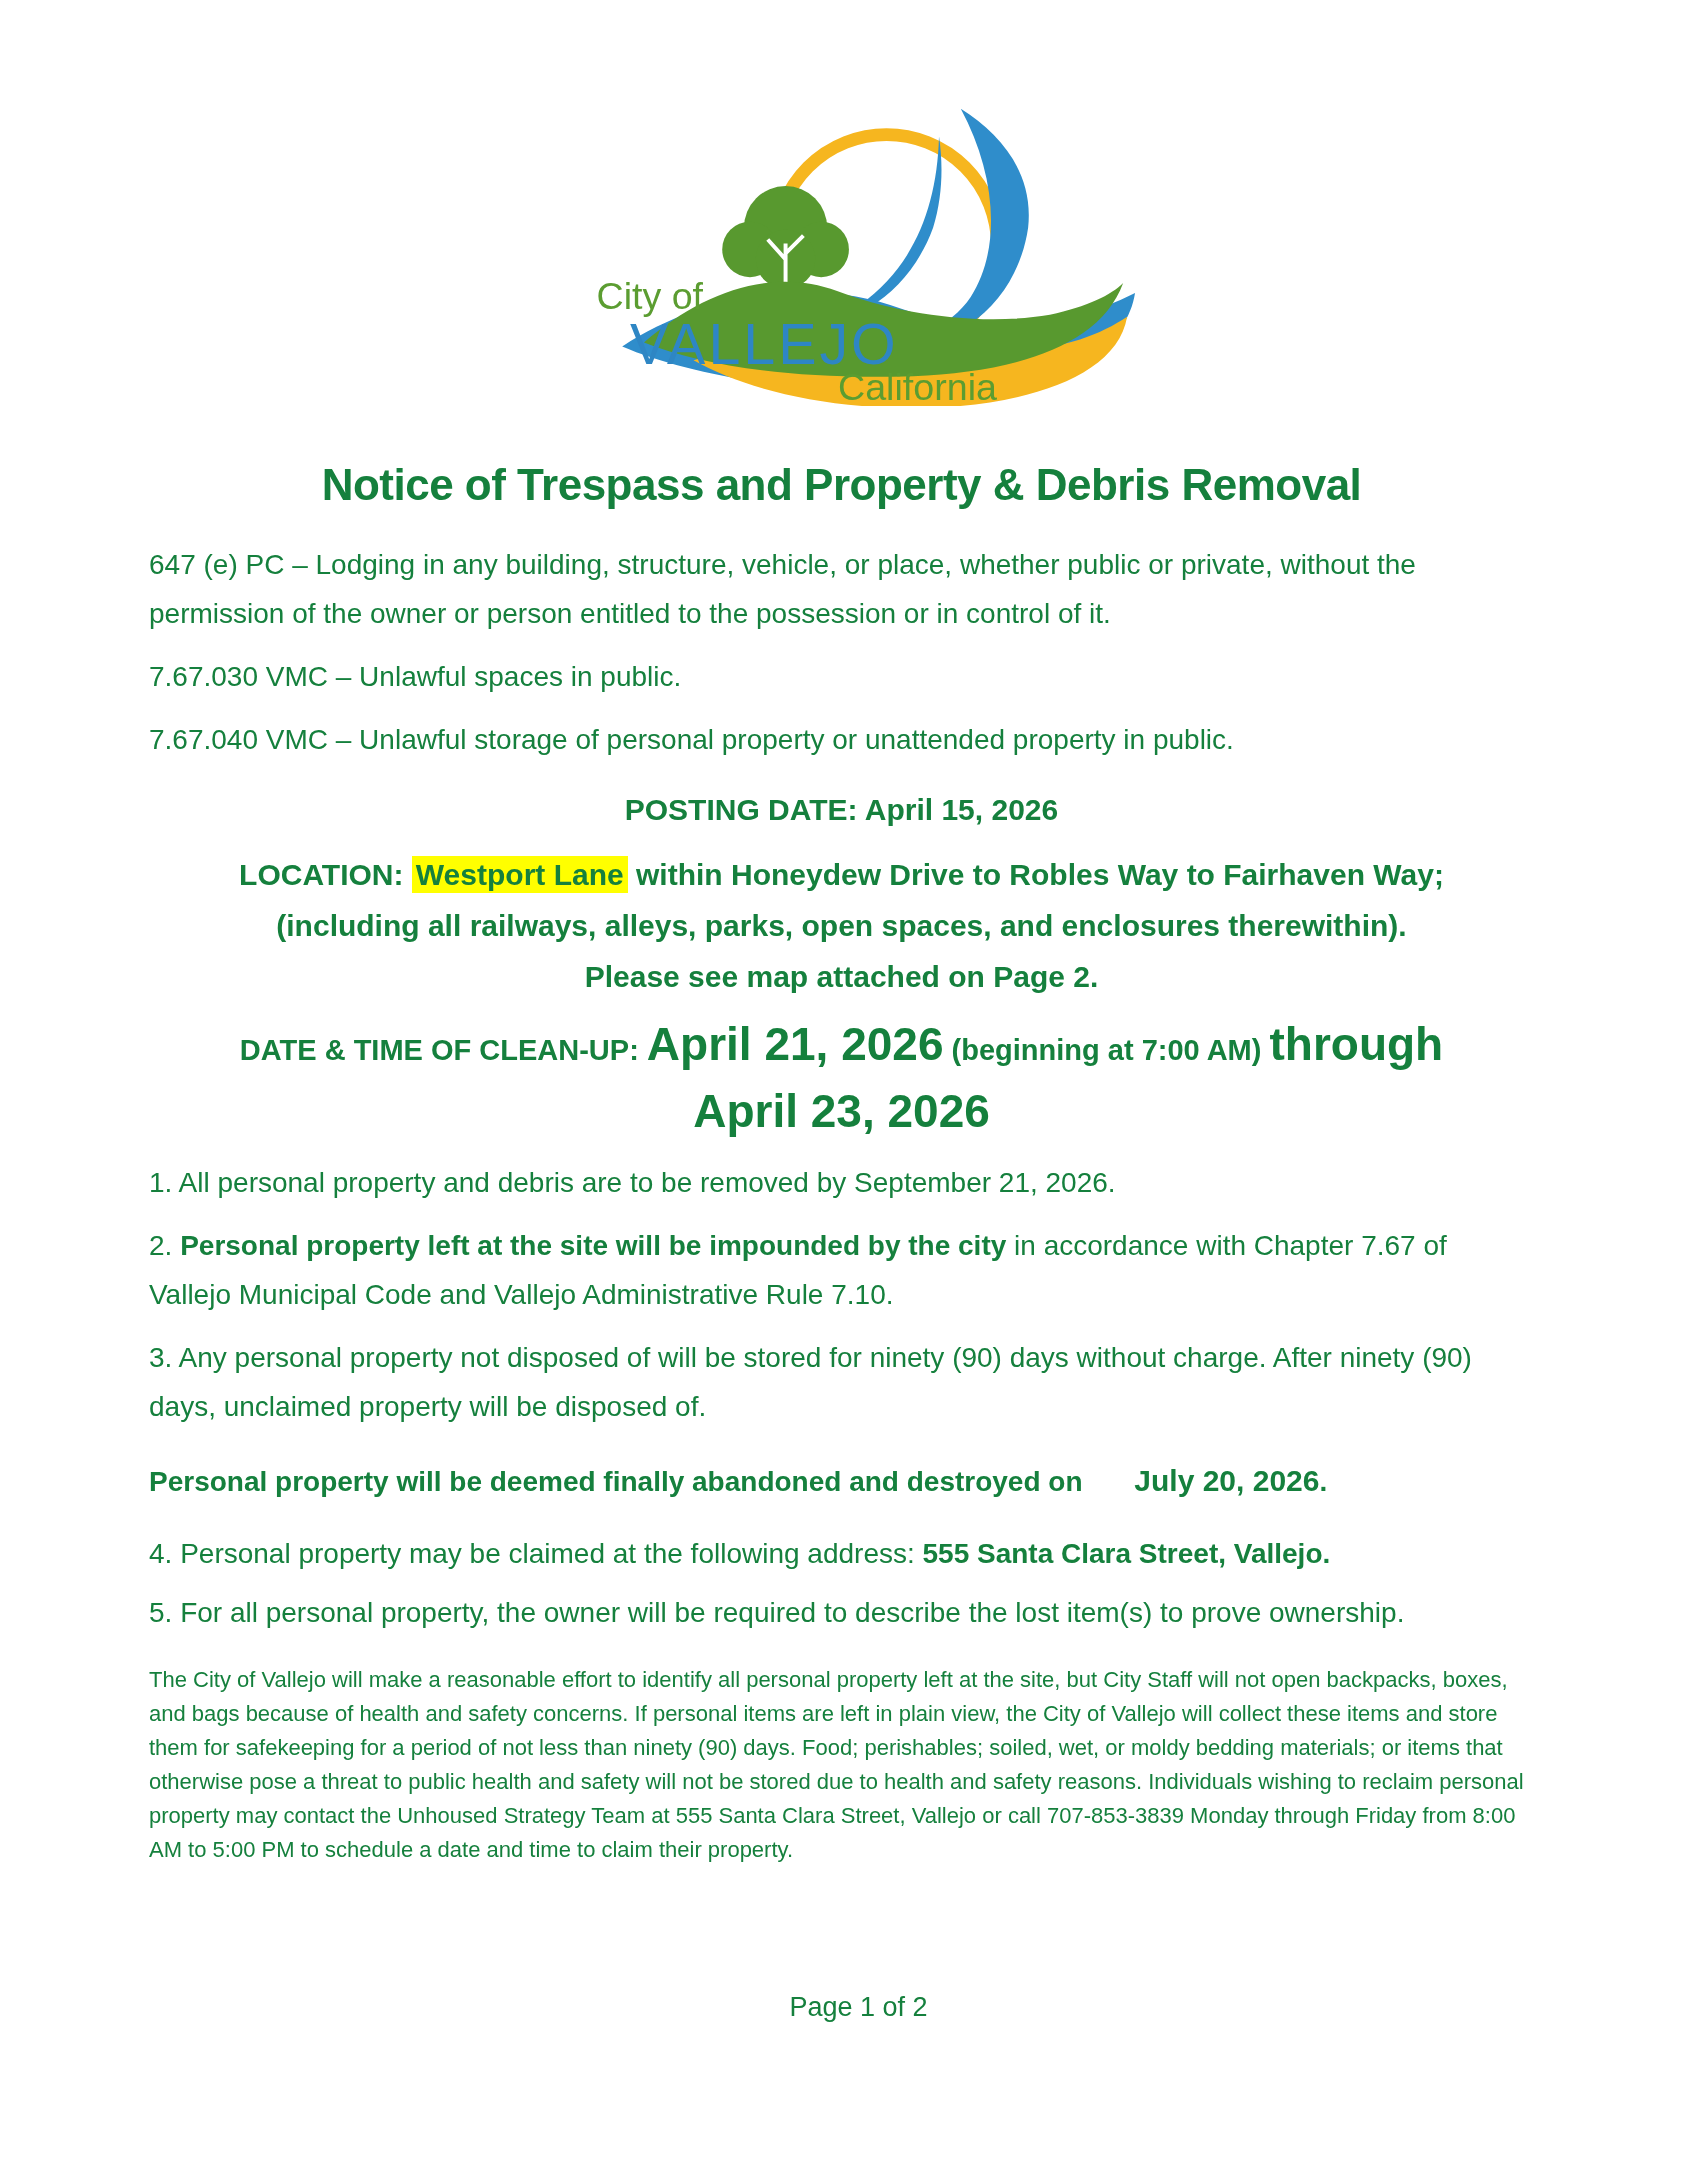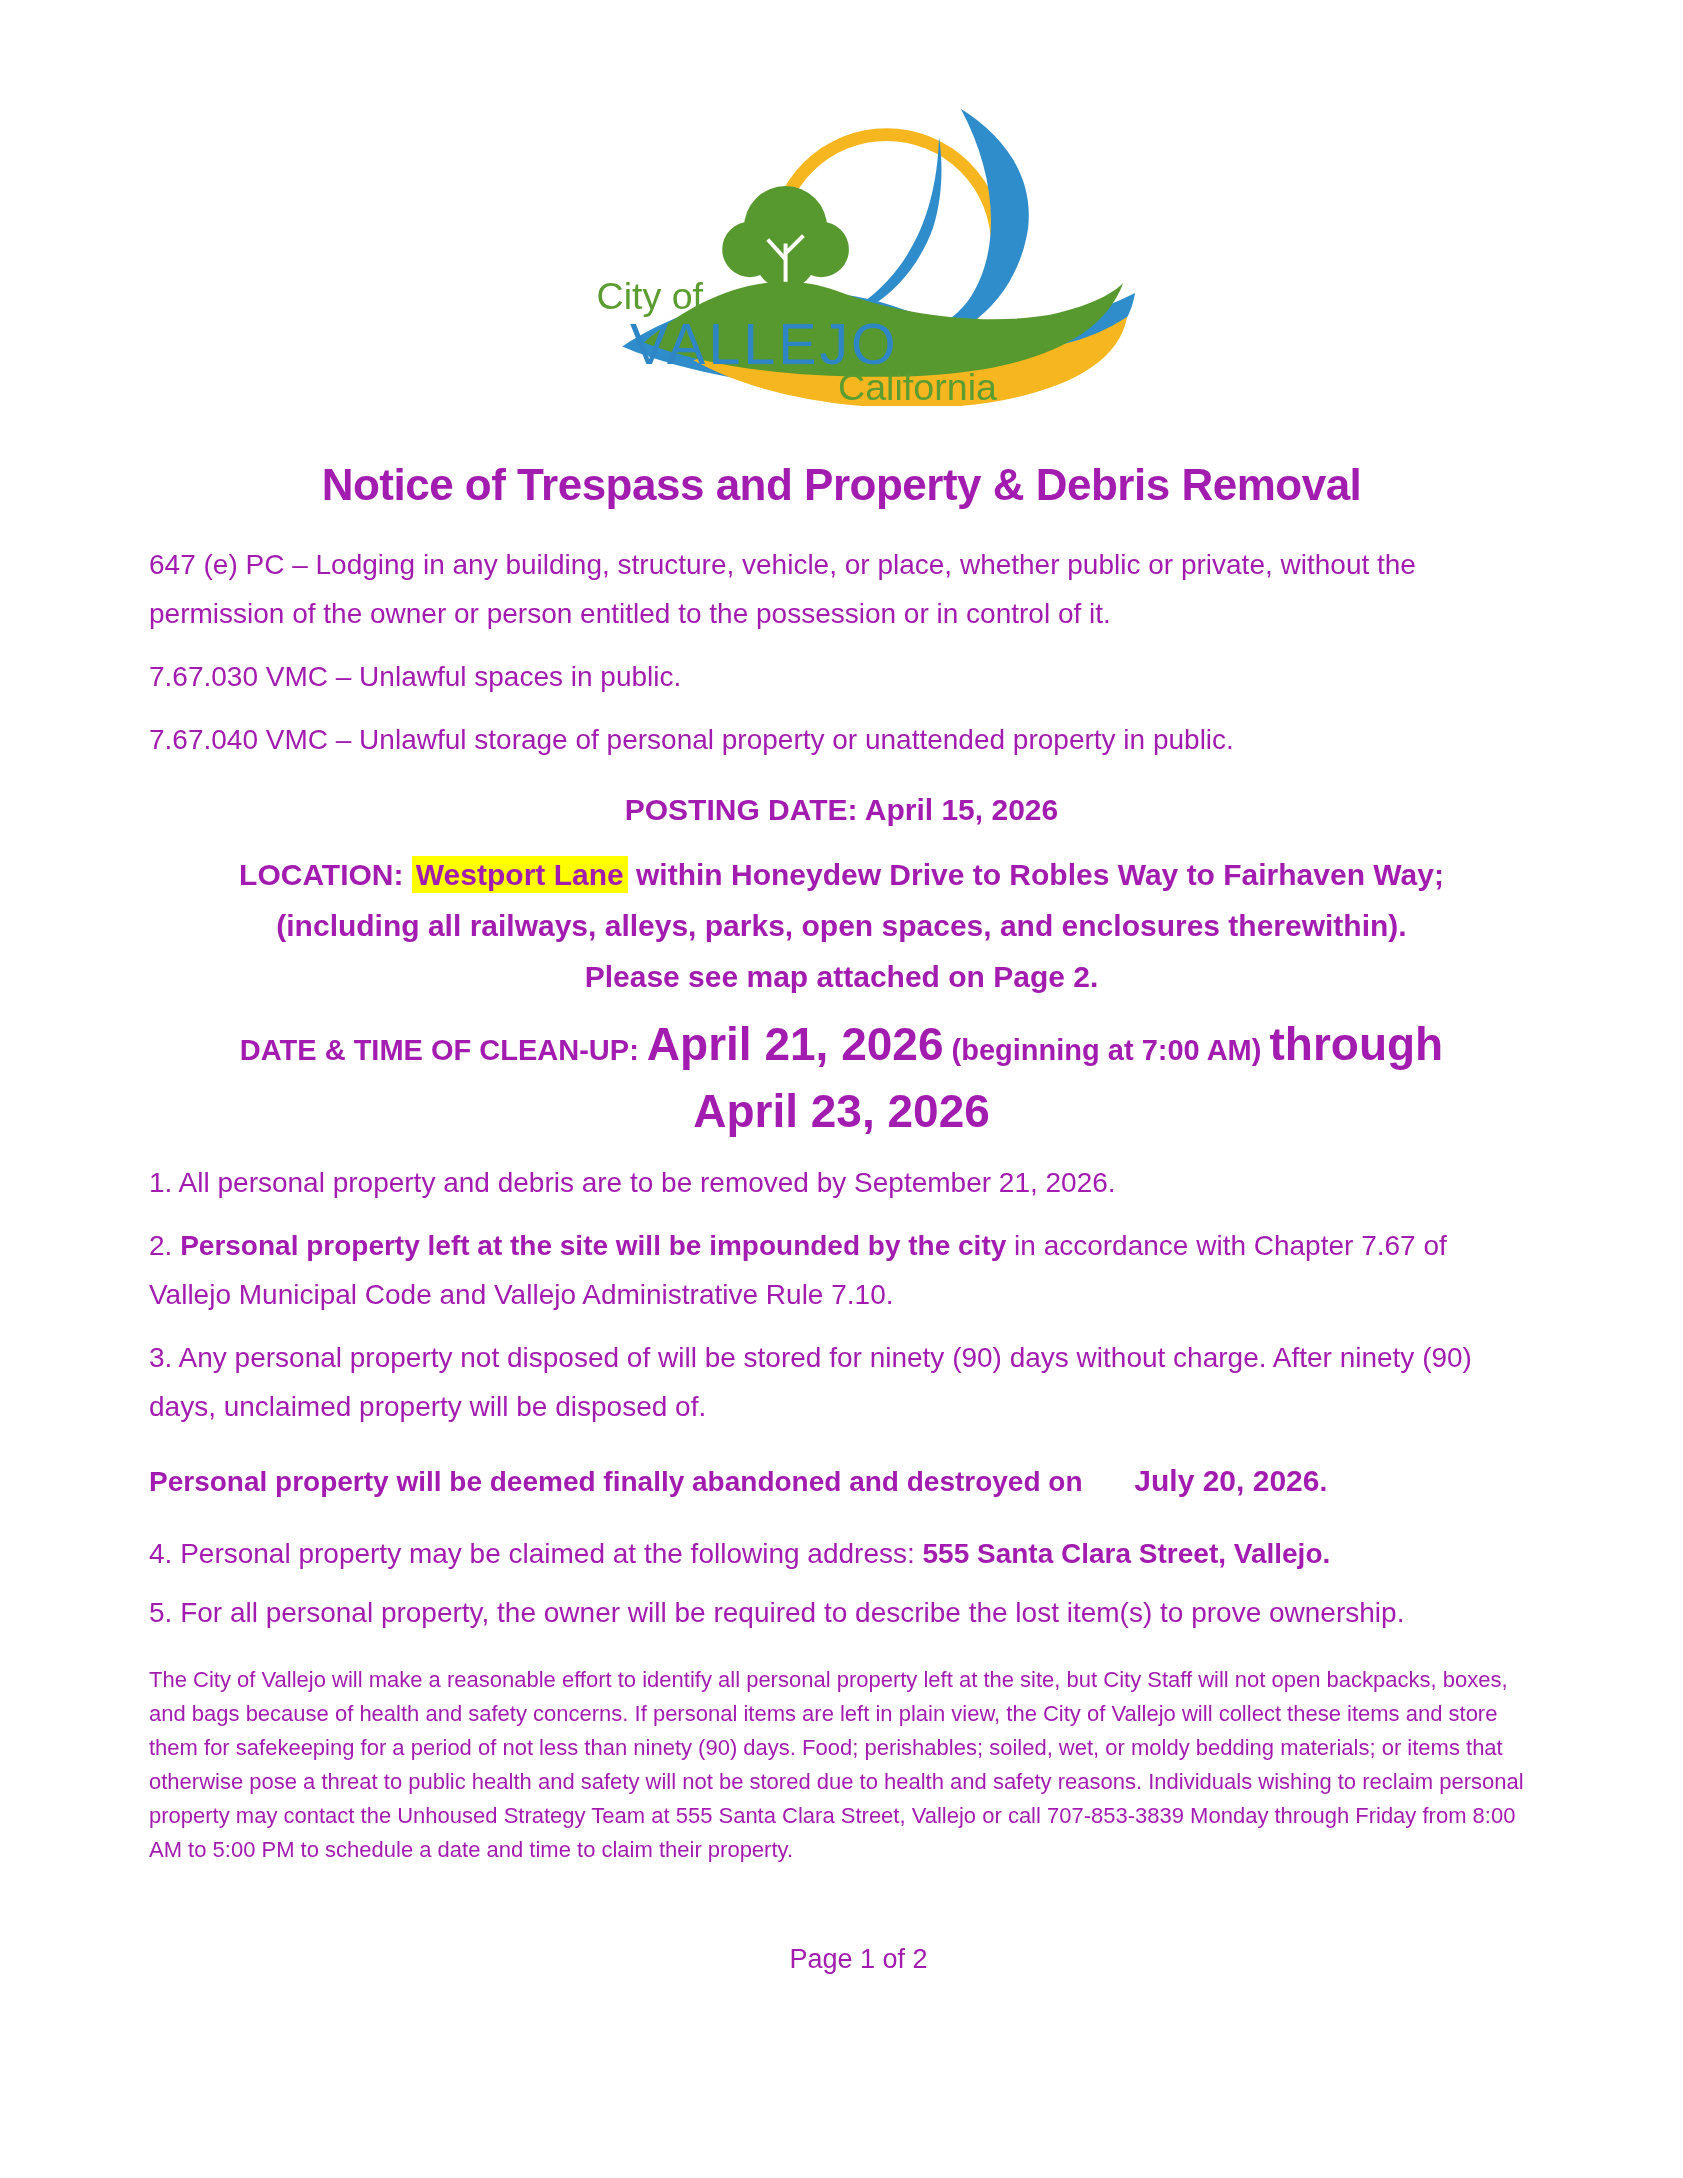--- a/index.html
+++ b/index.html
@@ -1,18 +1,18 @@
 <!DOCTYPE html>
 <html style="--highlight: #ffff00;"><head>
 <meta charset="utf-8">
 <style>
   html,body{margin:0;padding:0;background:#ffffff;}
   .page{
     width:1683px;height:2178px;position:relative;background:#fff;
-    font-family:"Liberation Sans",sans-serif;color:#a21caf;overflow:hidden;
+    font-family:"Liberation Sans",sans-serif;color:#15803d;overflow:hidden;
   }
   .content{padding:0 149px;}
   .logo-wrap{width:594px;margin:79px auto 0;}
   .title{
     font-size:44px;font-weight:bold;text-align:center;
     margin:50px 0 30px;letter-spacing:-0.5px;
   }
   p.body{font-size:28px;line-height:49px;margin:0 0 14px;}
   .posting{
     font-size:30px;font-weight:bold;text-align:center;
@@ -29,21 +29,21 @@
   .cleanup .big{font-size:46px;}
   .item{margin-bottom:16px;}
   .abandon{
     font-size:28px;font-weight:bold;line-height:59px;margin:20px 0 18px;
   }
   .abandon .big{font-size:30px;margin-left:44px;}
   .bullet-line{font-size:32px;line-height:51px;margin:8px 0 6px 210px;}
   .bullet-line .sq{font-size:20px;vertical-align:4px;margin-right:38px;}
   .fine{font-size:22px;line-height:34px;margin:24px 0 7px;}
   .footer{
-    position:absolute;left:0;right:0;top:1944px;text-align:center;font-size:27px;margin-left:34px;
+    position:absolute;left:0;right:0;top:1992px;text-align:center;font-size:27px;margin-left:34px;
   }
   b{font-weight:bold;}
 </style>
 </head>
 <body>
 
 <div class="page">
 
   <div class="logo-wrap">
     <svg width="594" height="327" viewBox="0 0 600 330">

